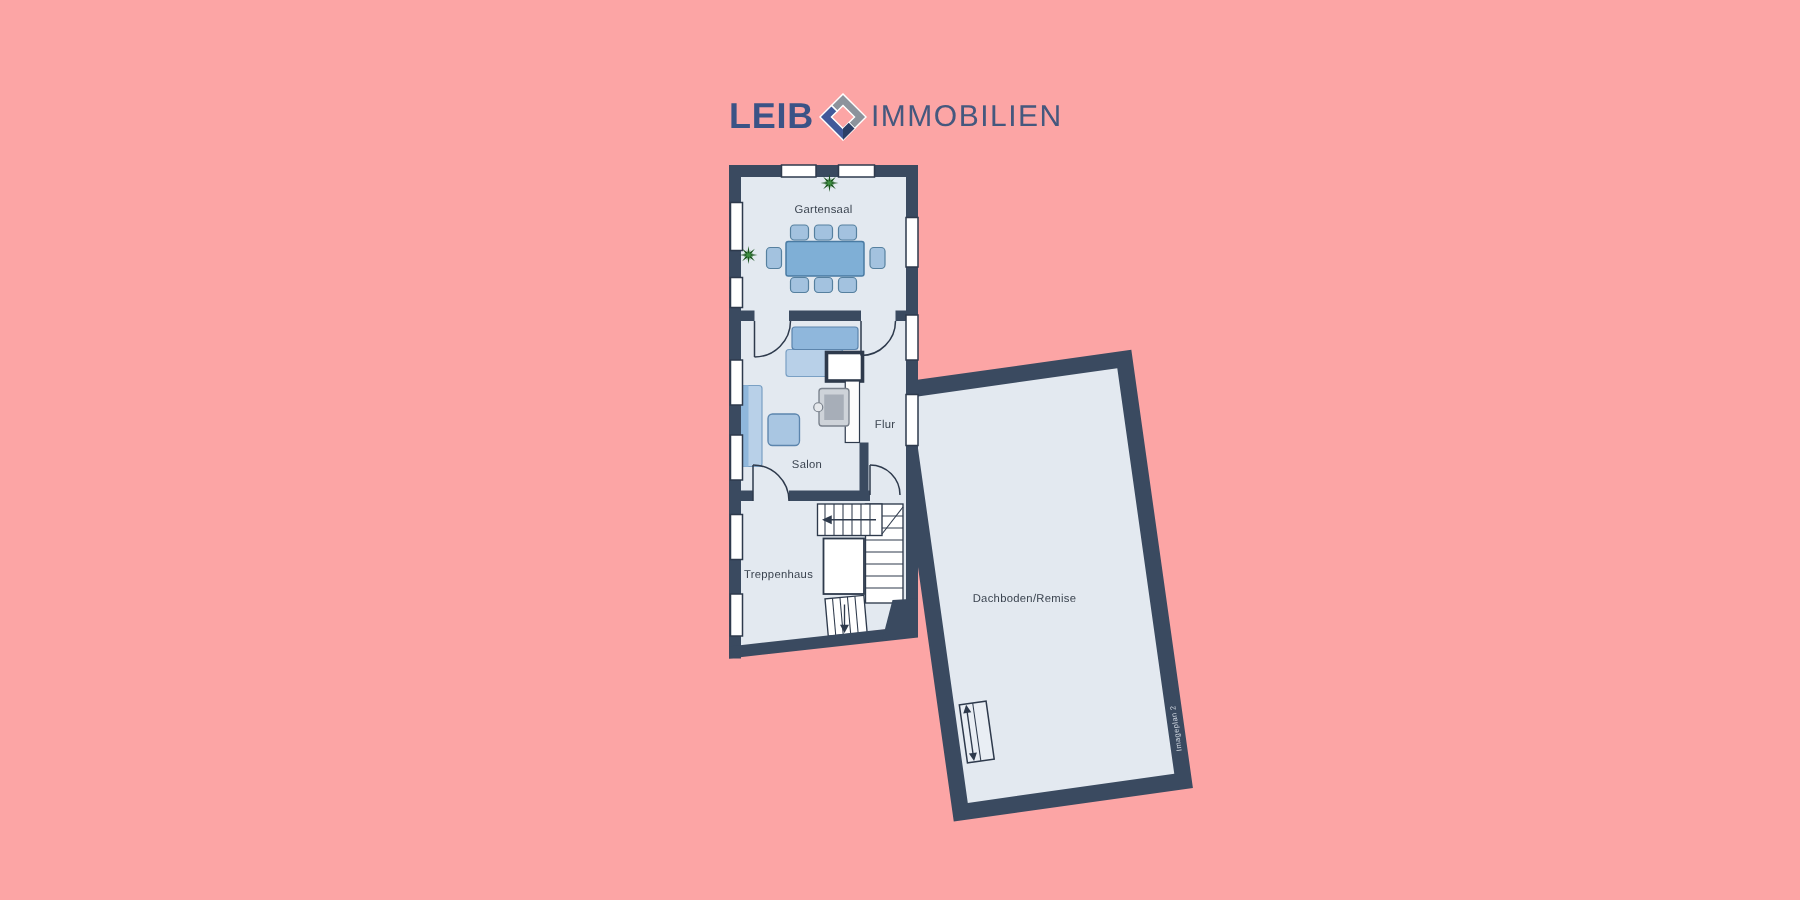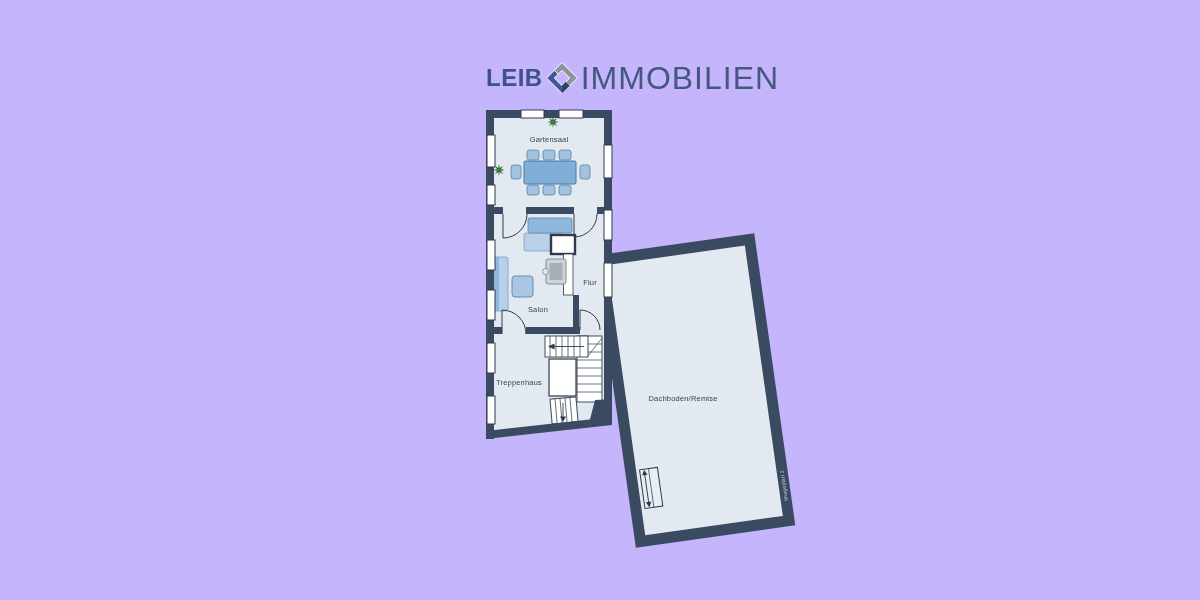--- a/index.html
+++ b/index.html
@@ -1,21 +1,21 @@
 <!DOCTYPE html>
 <html><head>
 <meta charset="utf-8">
 <style>
   html,body{margin:0;padding:0;}
   body{width:1200px;height:600px;background:#ffffff;overflow:hidden;position:relative;
        font-family:"Liberation Sans", sans-serif;}
-  .canvas{position:absolute;inset:0;background:#c4b5fd;}
+  .canvas{position:absolute;inset:0;background:#fca5a5;}
   .logo{position:absolute;left:486px;top:60px;height:36px;display:flex;align-items:center;gap:3px;}
   .logo-left{font-size:24px;font-weight:700;color:#3b5386;letter-spacing:.5px;line-height:1;}
-  .logo-right{font-size:32px;font-weight:400;color:#45587e;letter-spacing:1px;line-height:1;}
+  .logo-right{font-size:20px;font-weight:400;color:#45587e;letter-spacing:1px;line-height:1;}
   .logo svg{display:block;}
   svg text.room-label{fill:#39424e;font-size:7.5px;letter-spacing:.2px;font-family:"Liberation Sans",sans-serif;}
   svg text.wm{fill:#d3dae3;font-size:5px;font-family:"Liberation Sans",sans-serif;letter-spacing:.3px;}
   .wall{fill:#3a4a60;}
   .floor{fill:#e3e9f0;}
   .win{fill:#ffffff;stroke:#2e3a4c;stroke-width:1;}
   .arc{fill:none;stroke:#2e3a4c;stroke-width:1;}
   .leaf{stroke:#2e3a4c;stroke-width:1;}
   .stair{fill:#ffffff;stroke:#2e3a4c;stroke-width:.9;}
   .stepline{stroke:#2e3a4c;stroke-width:.7;}

